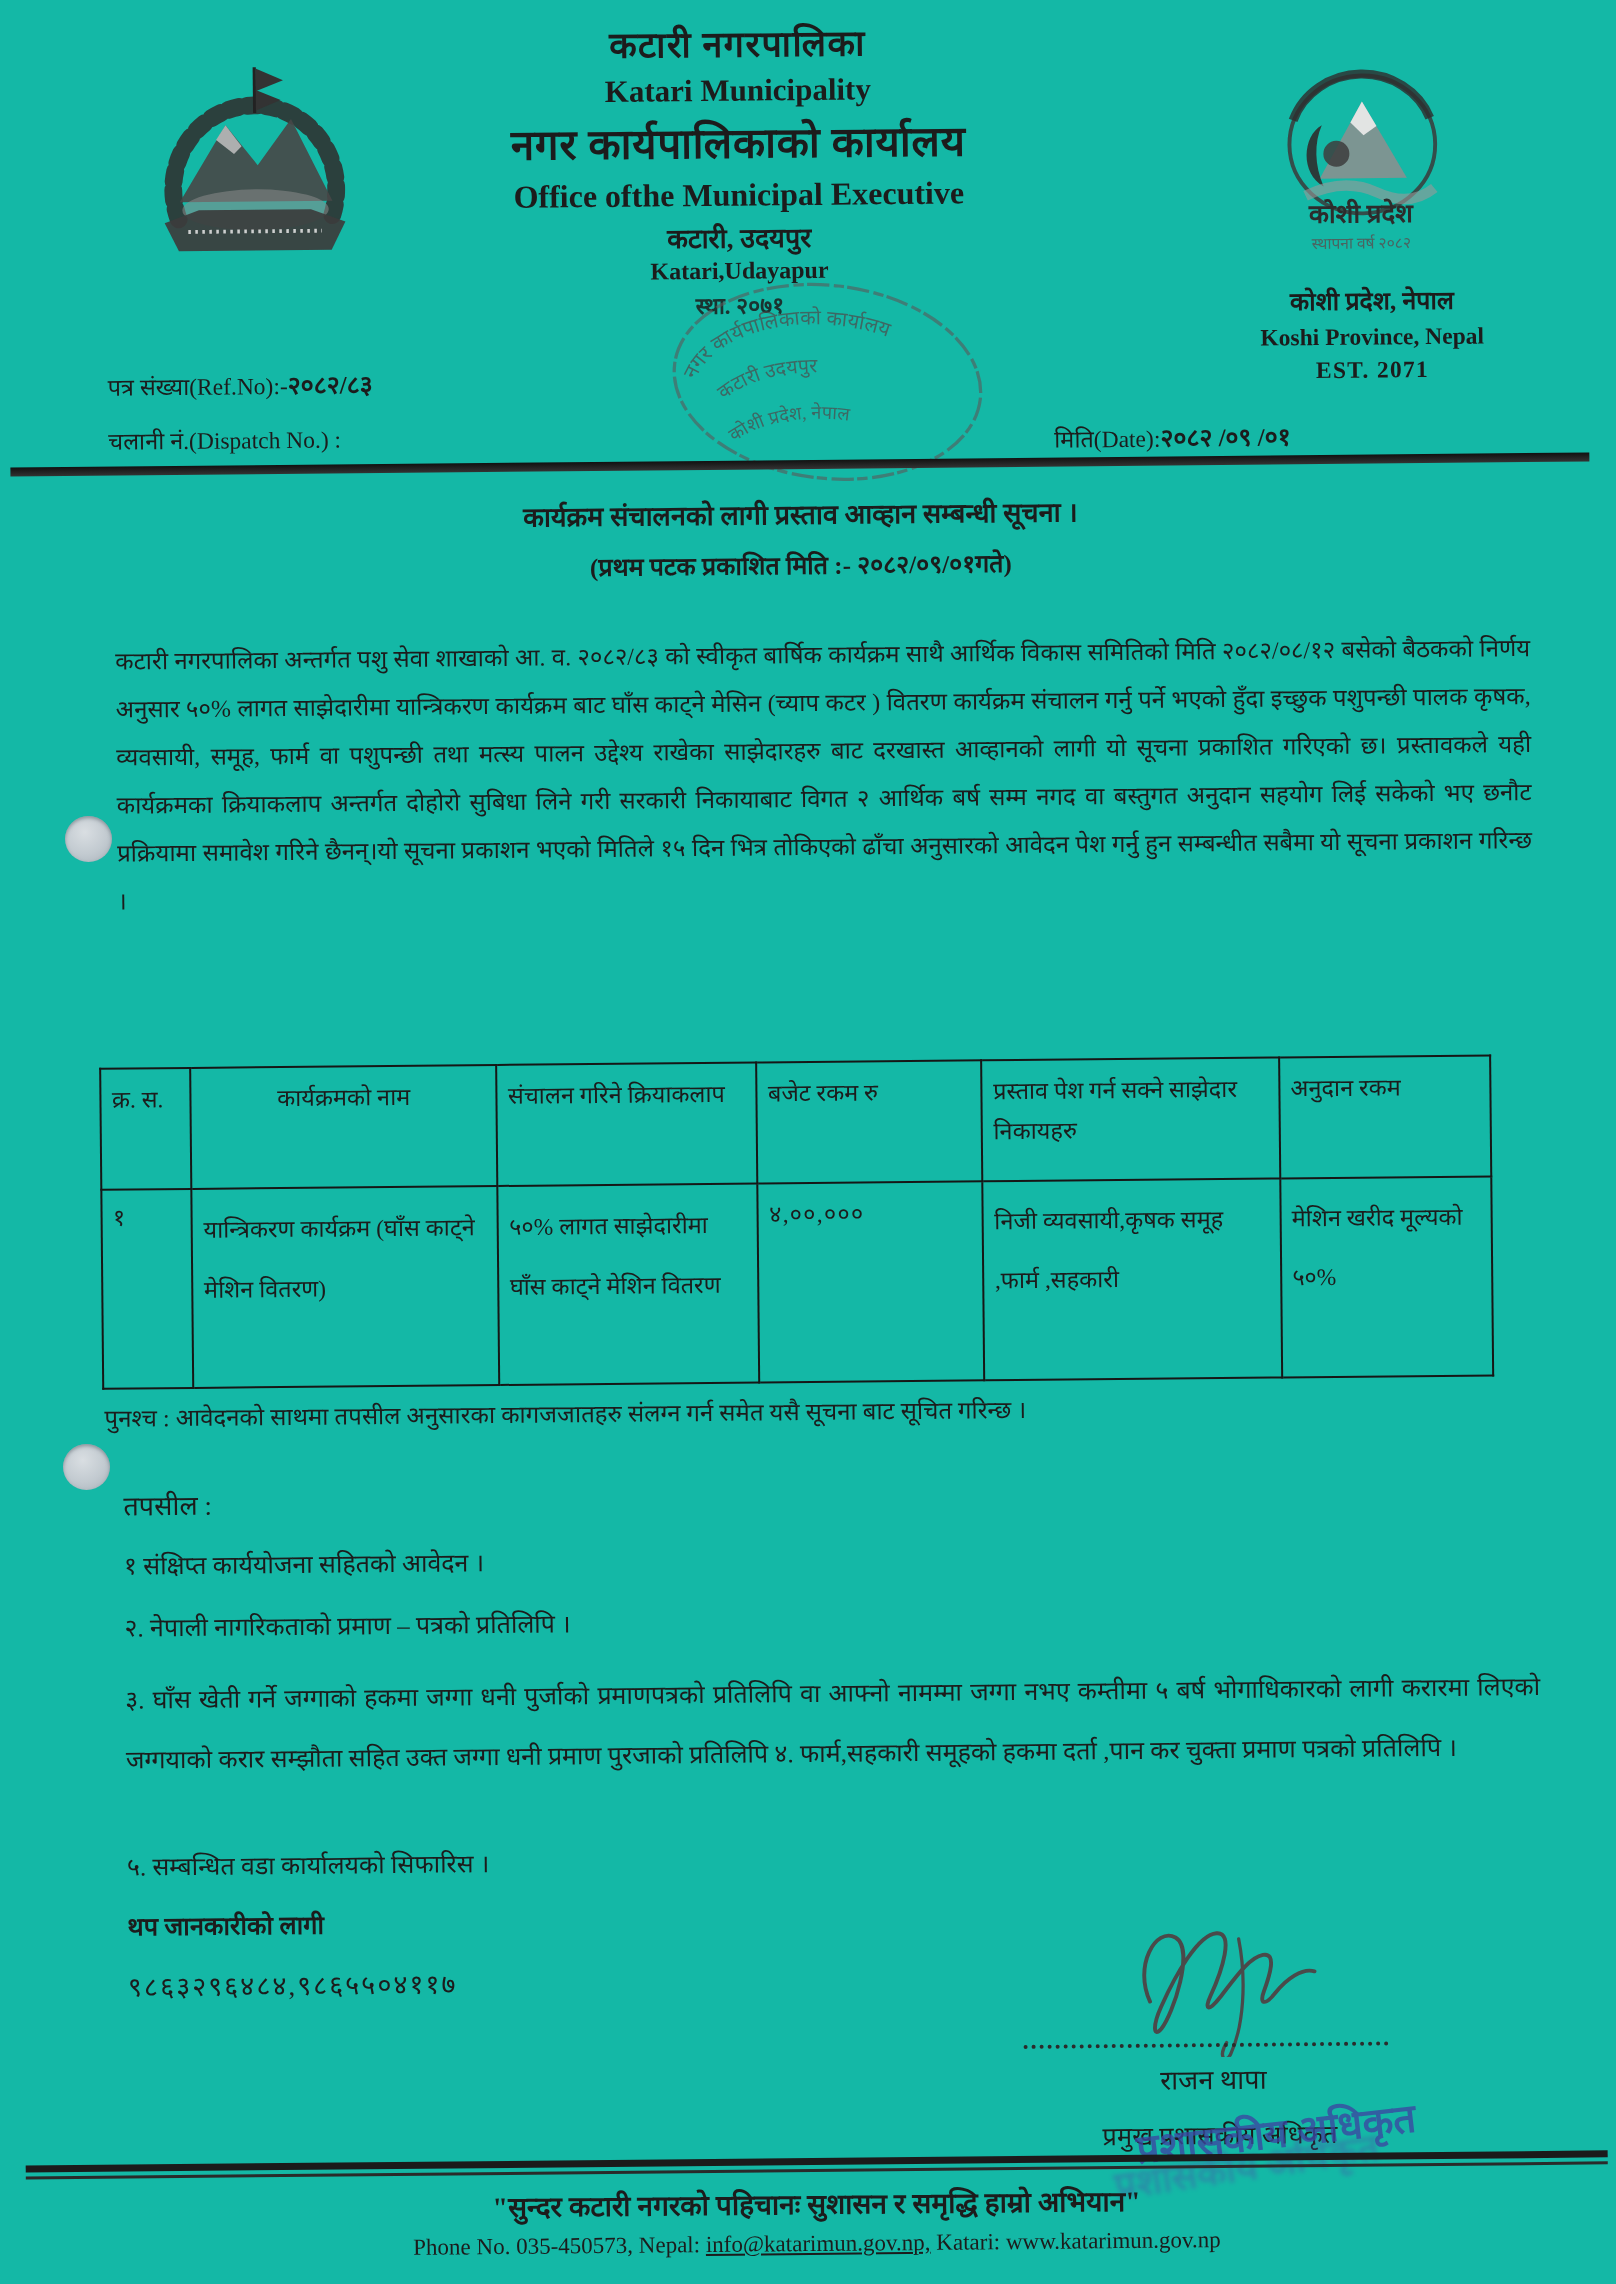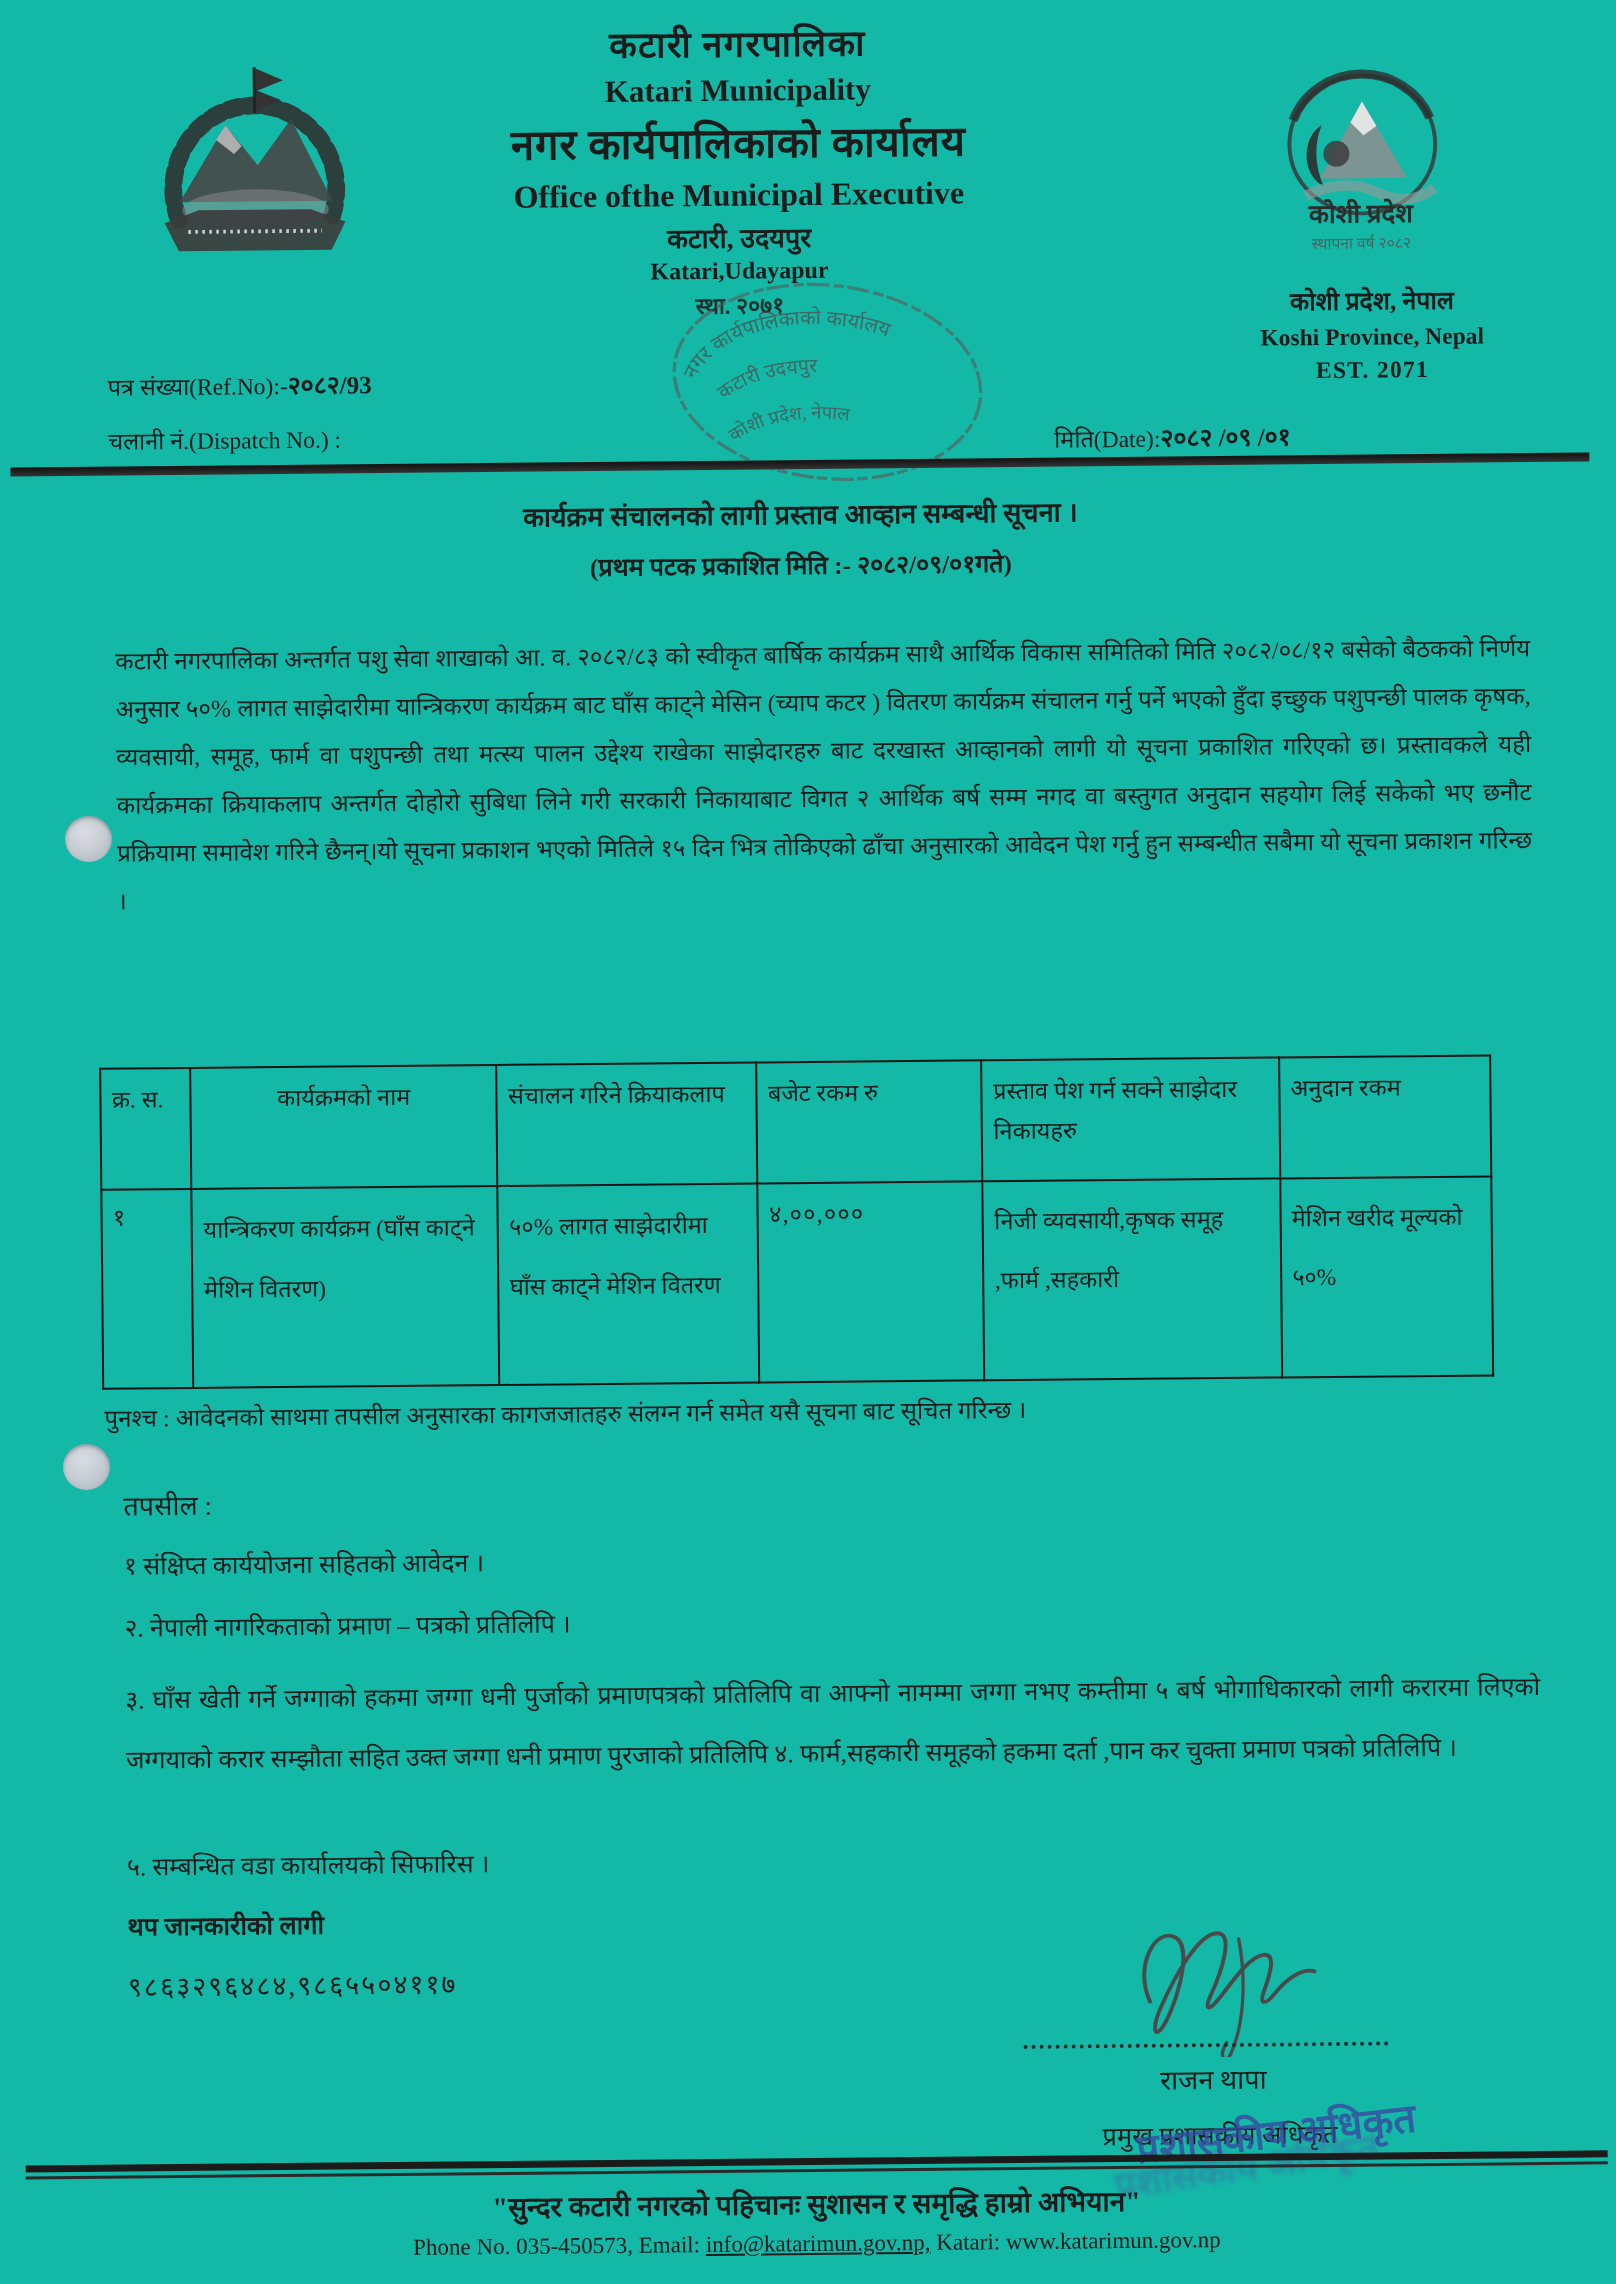--- a/index.html
+++ b/index.html
@@ -171,21 +171,21 @@
       <text x="155" y="278" text-anchor="middle" font-size="24" fill="#555" opacity="0.85">स्थापना वर्ष २०८२</text>
     </svg>
 
     <div class="province-block">
       <div class="p-np np">कोशी प्रदेश, नेपाल</div>
       <div class="p-en en-serif">Koshi Province, Nepal</div>
       <div class="p-est en-serif">EST. 2071</div>
     </div>
 
     <div class="ref-line">
-      <span>पत्र संख्या(Ref.No):-</span><span class="meta-val np">२०८२/93</span>
+      <span>पत्र संख्या(Ref.No):-</span><span class="meta-val np">२०८२/८३</span>
     </div>
     <div class="dispatch-line">
       <span>चलानी नं.(Dispatch No.) :</span>
     </div>
     <div class="date-line">
       <span>मिति(Date):</span><span class="meta-val np">२०८२ /०९ /०१</span>
     </div>
 
     <div class="top-rule"></div>
 
@@ -235,21 +235,21 @@
     <div class="sig-name np">राजन थापा</div>
     <div class="sig-designation np">प्रमुख प्रशासकीय अधिकृत</div>
     <div class="officer-stamp-ghost np">प्रशासकीय अधिकृत</div>
     <div class="officer-stamp np">प्रशासकीय अधिकृत</div>
 
     <div class="footer-rule"></div>
     <div class="footer-rule2"></div>
     <div class="slogan np">"सुन्दर कटारी नगरको पहिचानः सुशासन र समृद्धि हाम्रो अभियान"</div>
     <div class="contact en-serif">
       <span>Phone No. 035-450573,</span>
-      <span>Email:</span>
+      <span>Nepal:</span>
       <span class="u">info@katarimun.gov.np,</span>
       <span>Katari:</span>
       <span>www.katarimun.gov.np</span>
     </div>
   </div>
 
   <div class="hole hole-1"></div>
   <div class="hole hole-2"></div>
 </div>
 

